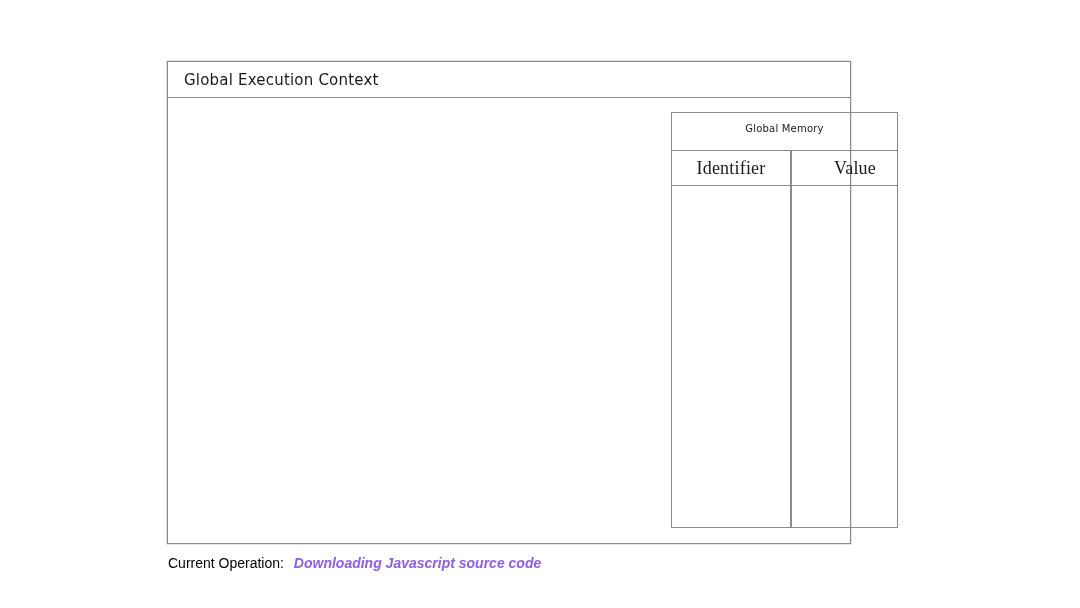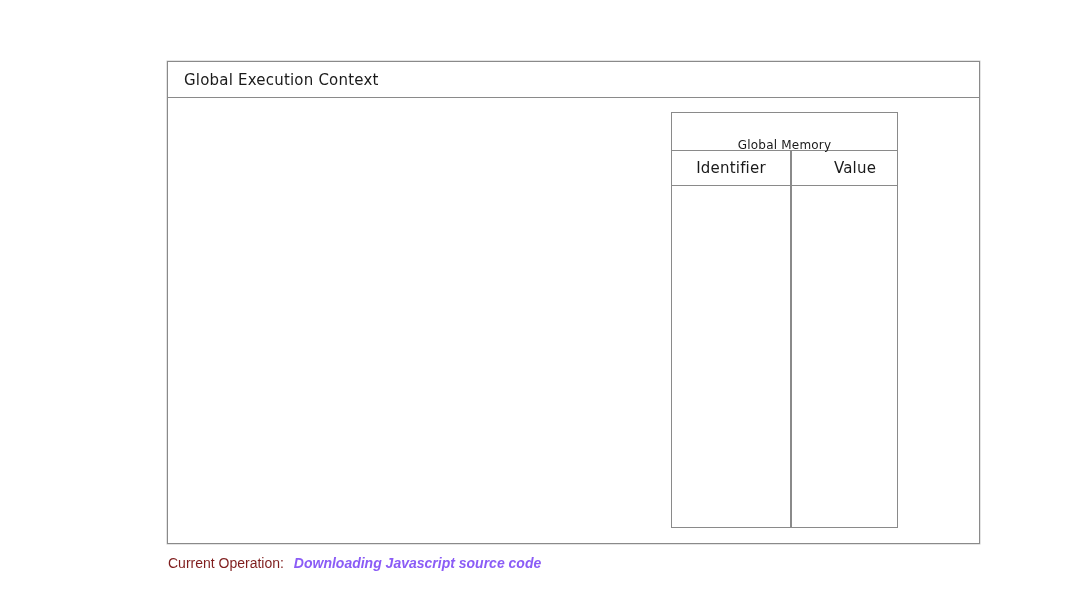--- a/index.html
+++ b/index.html
@@ -16,21 +16,21 @@
     }
     .sketch {
       font-family: "DejaVu Sans", sans-serif;
       color: #1a1a1a;
       letter-spacing: 0.2px;
     }
     #exec-context {
       position: absolute;
       left: 167px;
       top: 61px;
-      width: 813px;
+      width: 684px;
       height: 483px;
       border: 1.5px solid #8a8a8a;
       box-sizing: border-box;
       box-shadow: 0 0 0 0.5px #c8c8c8;
     }
     #exec-header {
       position: absolute;
       left: 0;
       top: 0;
       width: 100%;
@@ -59,39 +59,40 @@
       left: 0;
       top: 0;
       width: 100%;
       height: 38px;
       border-bottom: 1.5px solid #8a8a8a;
       box-sizing: border-box;
       text-align: center;
     }
     #memory-title {
       display: inline-block;
-      margin-top: 25px;
-      font-size: 12px;
+      margin-top: 10px;
+      font-size: 10px;
     }
     #memory-header-row {
       position: absolute;
       left: 0;
       top: 38px;
       width: 100%;
       height: 35px;
       border-bottom: 1.5px solid #8a8a8a;
       box-sizing: border-box;
     }
     .col-header {
       position: absolute;
       top: 0;
       height: 100%;
       text-align: center;
-      font-size: 15px;
+      font-size: 18px;
       line-height: 34px;
+      font-family: Liberation Serif, serif;
     }
     #col-identifier { left: 0; width: 118px; }
     #col-value { left: 119px; width: 106px; margin-left: 11px; }
     #col-divider {
       position: absolute;
       left: 118px;
       top: 38px;
       width: 1.5px;
       height: calc(100% - 38px);
       background: #8a8a8a;
@@ -105,21 +106,21 @@
     }
     #footer {
       position: absolute;
       left: 168px;
       top: 555px;
       font-family: "Liberation Sans", sans-serif;
       font-size: 14px;
       white-space: nowrap;
     }
     #footer-label {
-      color: #7f1d1d;
+      color: #000000;
     }
     #footer-value {
       color: #8b5cf6;
       font-weight: bold;
       font-style: italic;
       margin-left: 6px;
     }
   </style>
 </head>
 <body>

